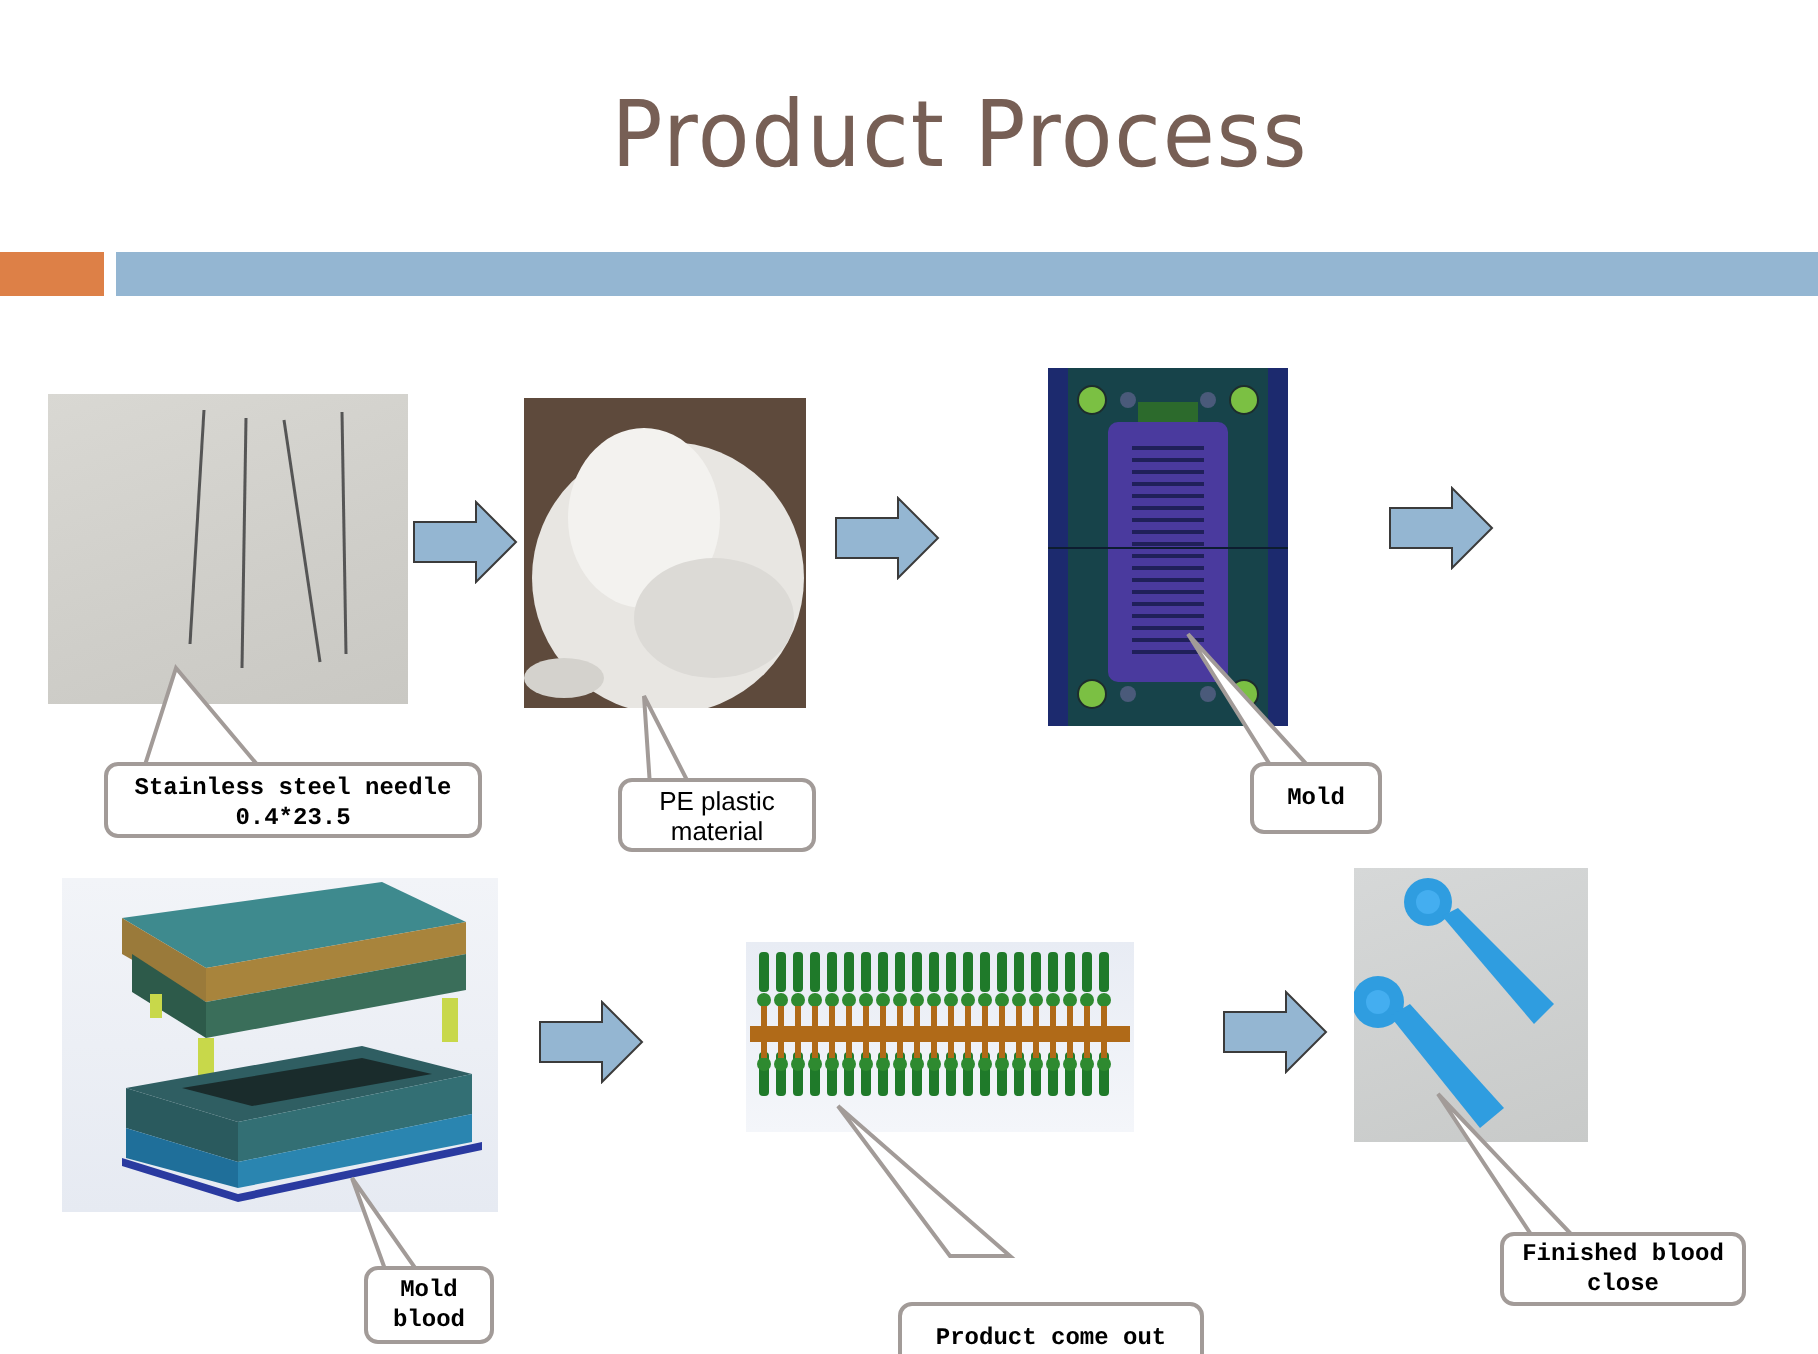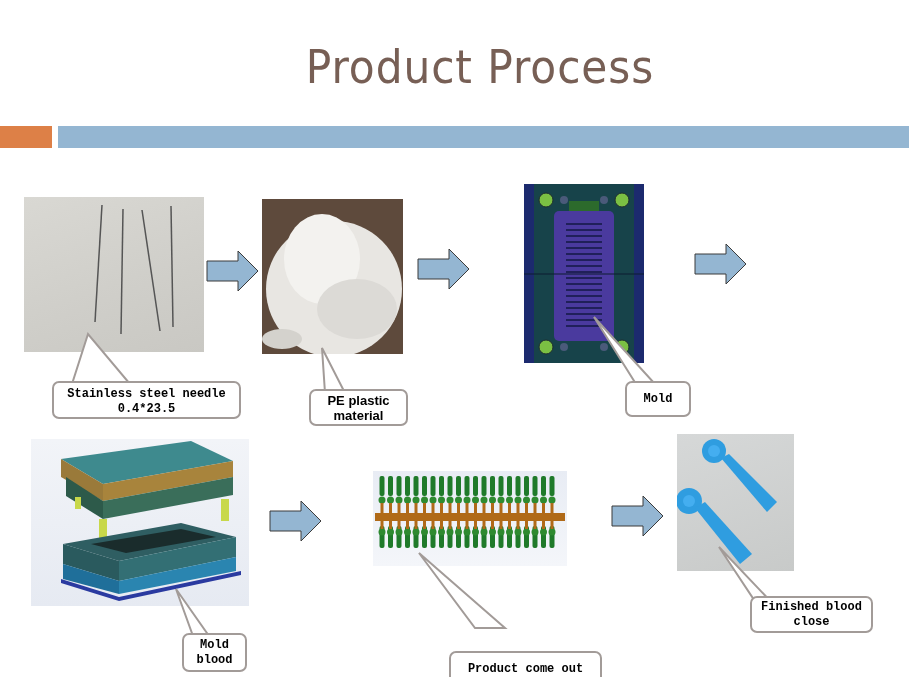--- a/index.html
+++ b/index.html
@@ -3,21 +3,21 @@
 <meta charset="utf-8">
 <style>
   html,body{margin:0;padding:0;background:#ffffff;}
   body{width:909px;height:677px;position:relative;overflow:hidden;font-family:"Liberation Sans",sans-serif;}
   .title{position:absolute;left:0;width:960px;top:40px;text-align:center;font-size:46px;color:#775f55;letter-spacing:1px;font-family:"DejaVu Sans",sans-serif;transform:scaleX(0.92);transform-origin:480px 0;}
   .bar-orange{position:absolute;left:0;top:126px;width:52px;height:22px;background:#dd8047;}
   .bar-blue{position:absolute;left:58px;top:126px;width:851px;height:22px;background:#94b6d2;}
   .img{position:absolute;overflow:hidden;}
   .arrow{position:absolute;}
   .callout-box{position:absolute;background:#fff;border:2px solid #a29b98;border-radius:7px;display:flex;align-items:center;justify-content:center;text-align:center;color:#000;font-size:12px;line-height:15px;font-family:"Liberation Mono","DejaVu Sans Mono",monospace;font-weight:bold;}
-  .callout-box.sans{font-family:"Liberation Sans",sans-serif;font-size:13px;font-weight:bold;}
+  .callout-box.sans{font-family:"Liberation Sans",sans-serif;font-size:13px;font-weight:normal;}
   .pointer{position:absolute;left:0;top:0;overflow:visible;pointer-events:none;}
 </style>
 </head>
 <body>
 
 <div class="title">Product Process</div>
 <div class="bar-orange"></div>
 <div class="bar-blue"></div>
 
 <div class="img" style="left:24px;top:197px;width:180px;height:155px;background:linear-gradient(160deg,#d9d8d3,#cfcec9 60%,#c9c8c3);">
@@ -265,18 +265,18 @@
 </div>
 <div class="callout-box" style="left:182px;top:633px;width:61px;height:35px;">
   <div>
       <div>Mold</div>
       <div>blood</div>
     </div>
 </div>
 <div class="callout-box" style="left:449px;top:651px;width:149px;height:33px;">
   <div>Product come out</div>
 </div>
-<div class="callout-box" style="left:750px;top:596px;width:119px;height:33px;">
+<div class="callout-box" style="left:750px;top:616px;width:119px;height:33px;">
   <div>
       <div>Finished blood</div>
       <div>close</div>
     </div>
 </div>
 
 </body></html>

